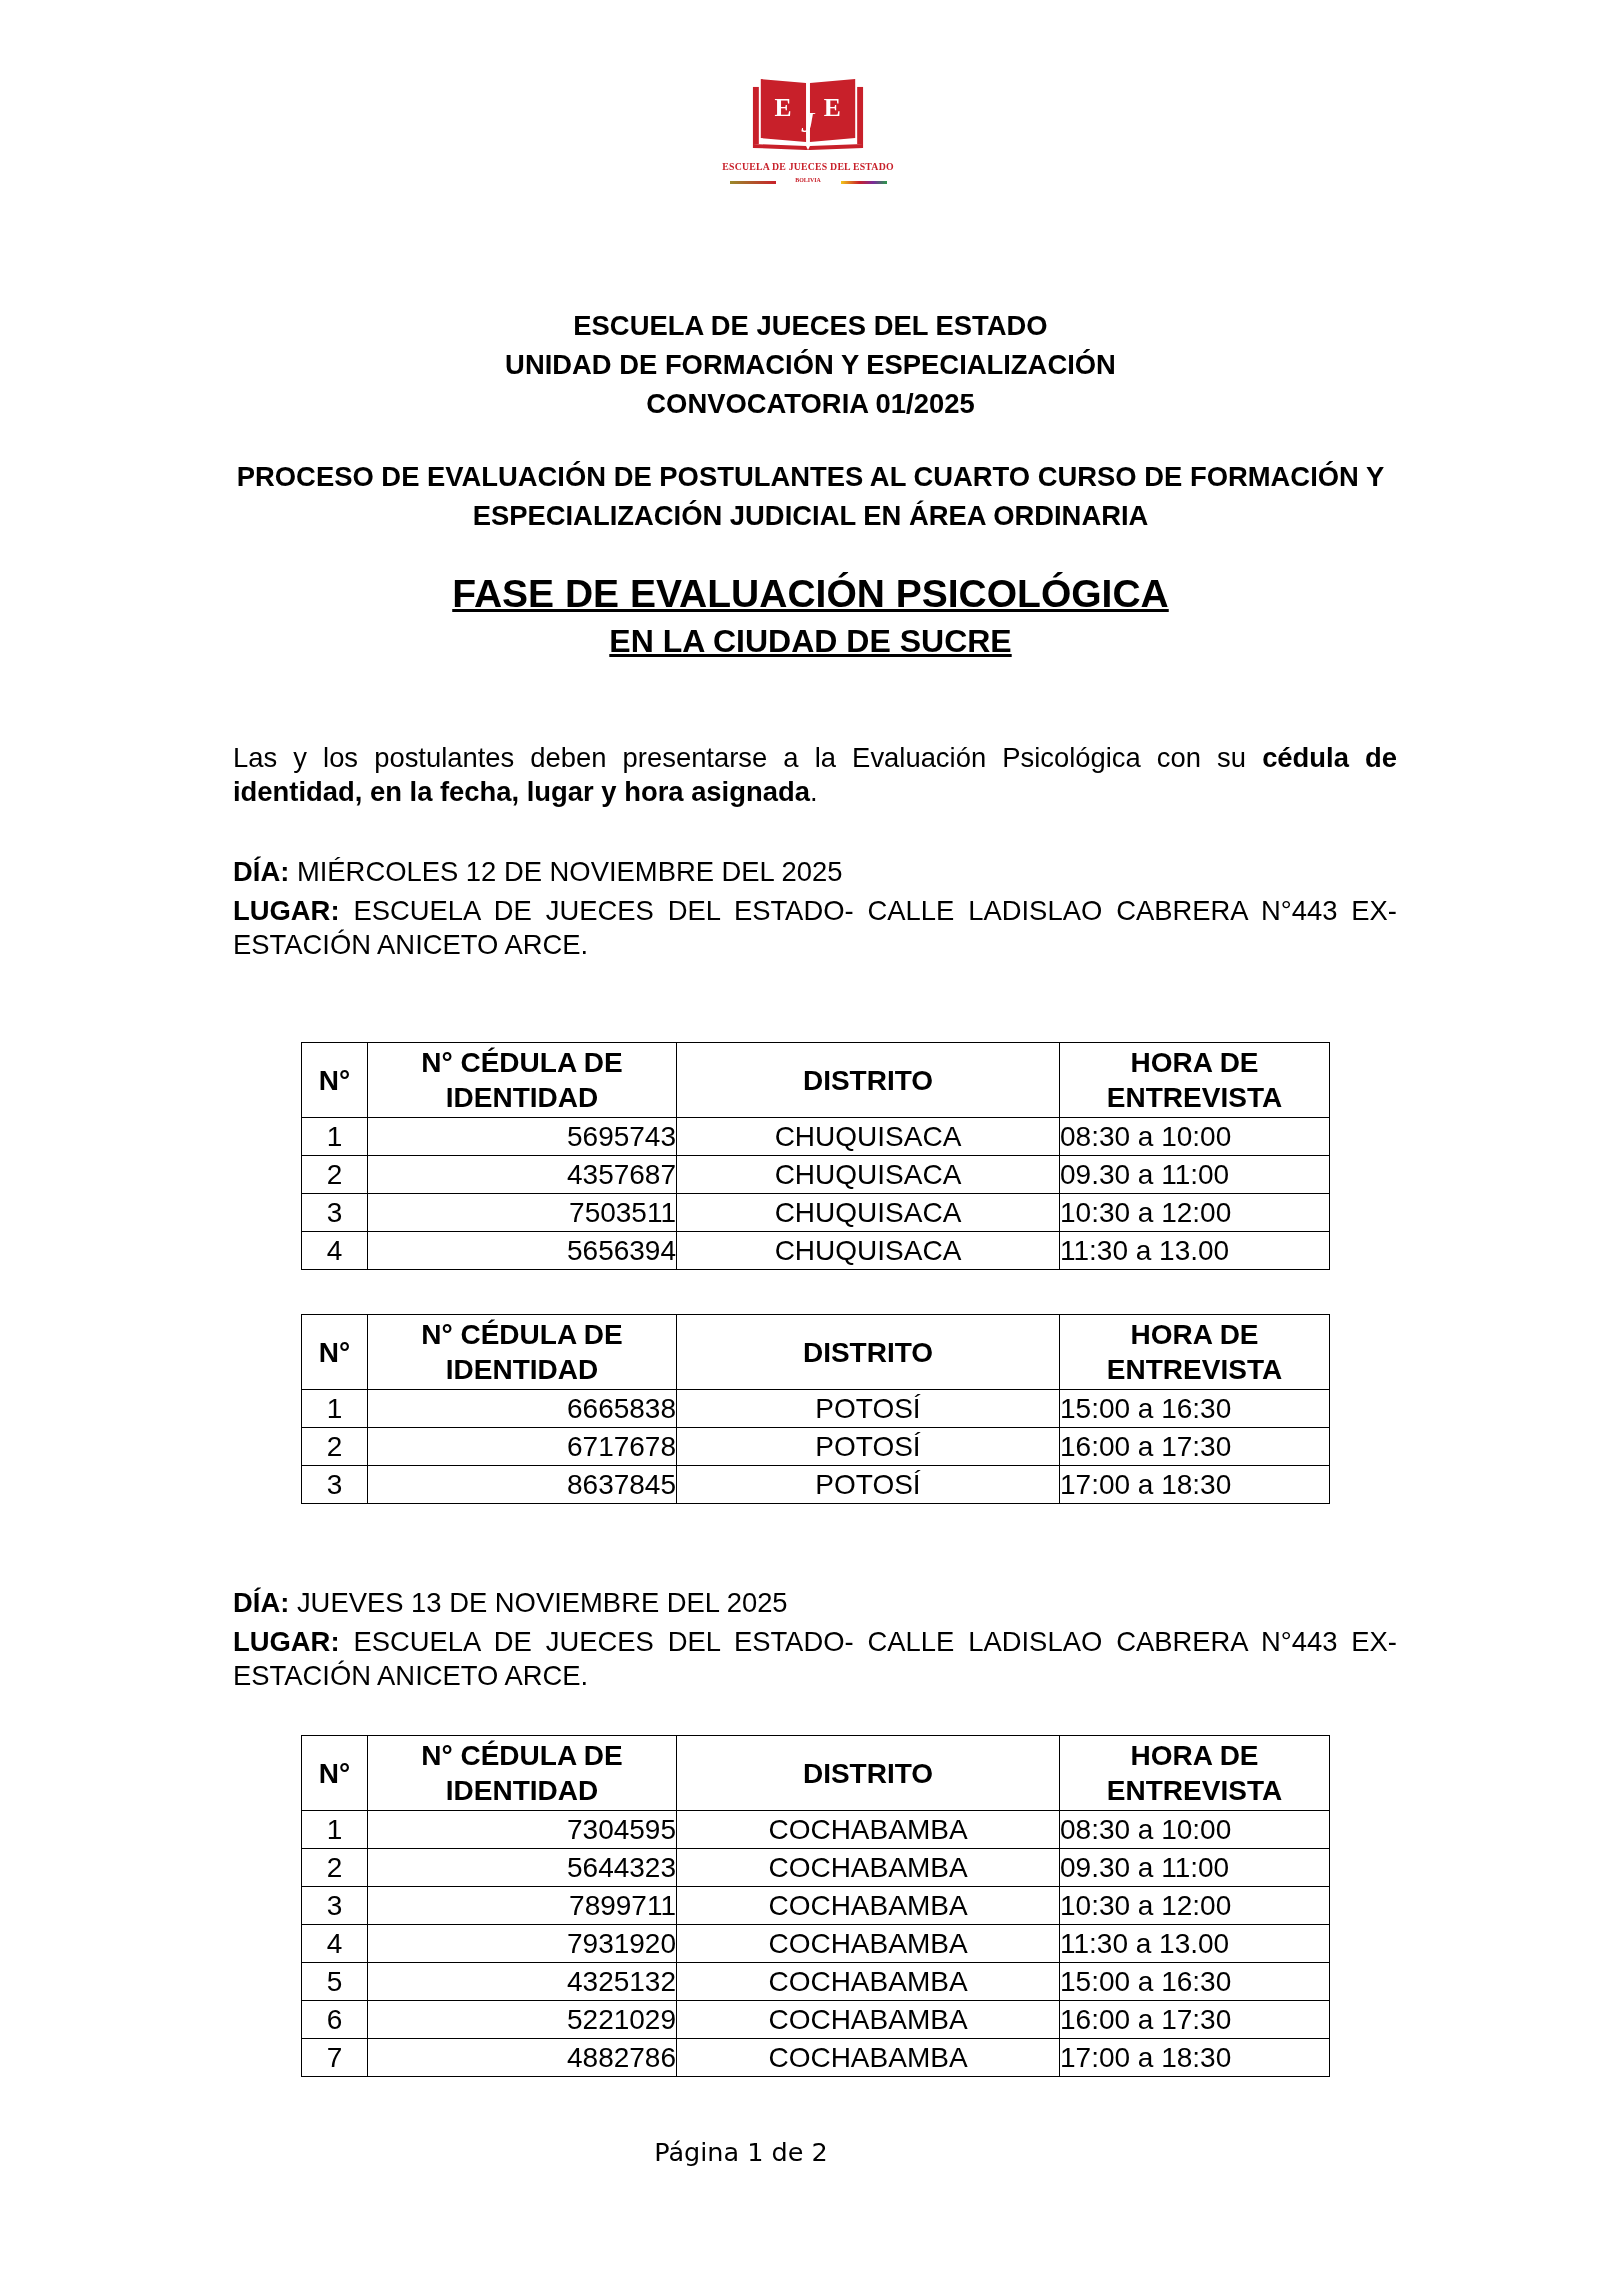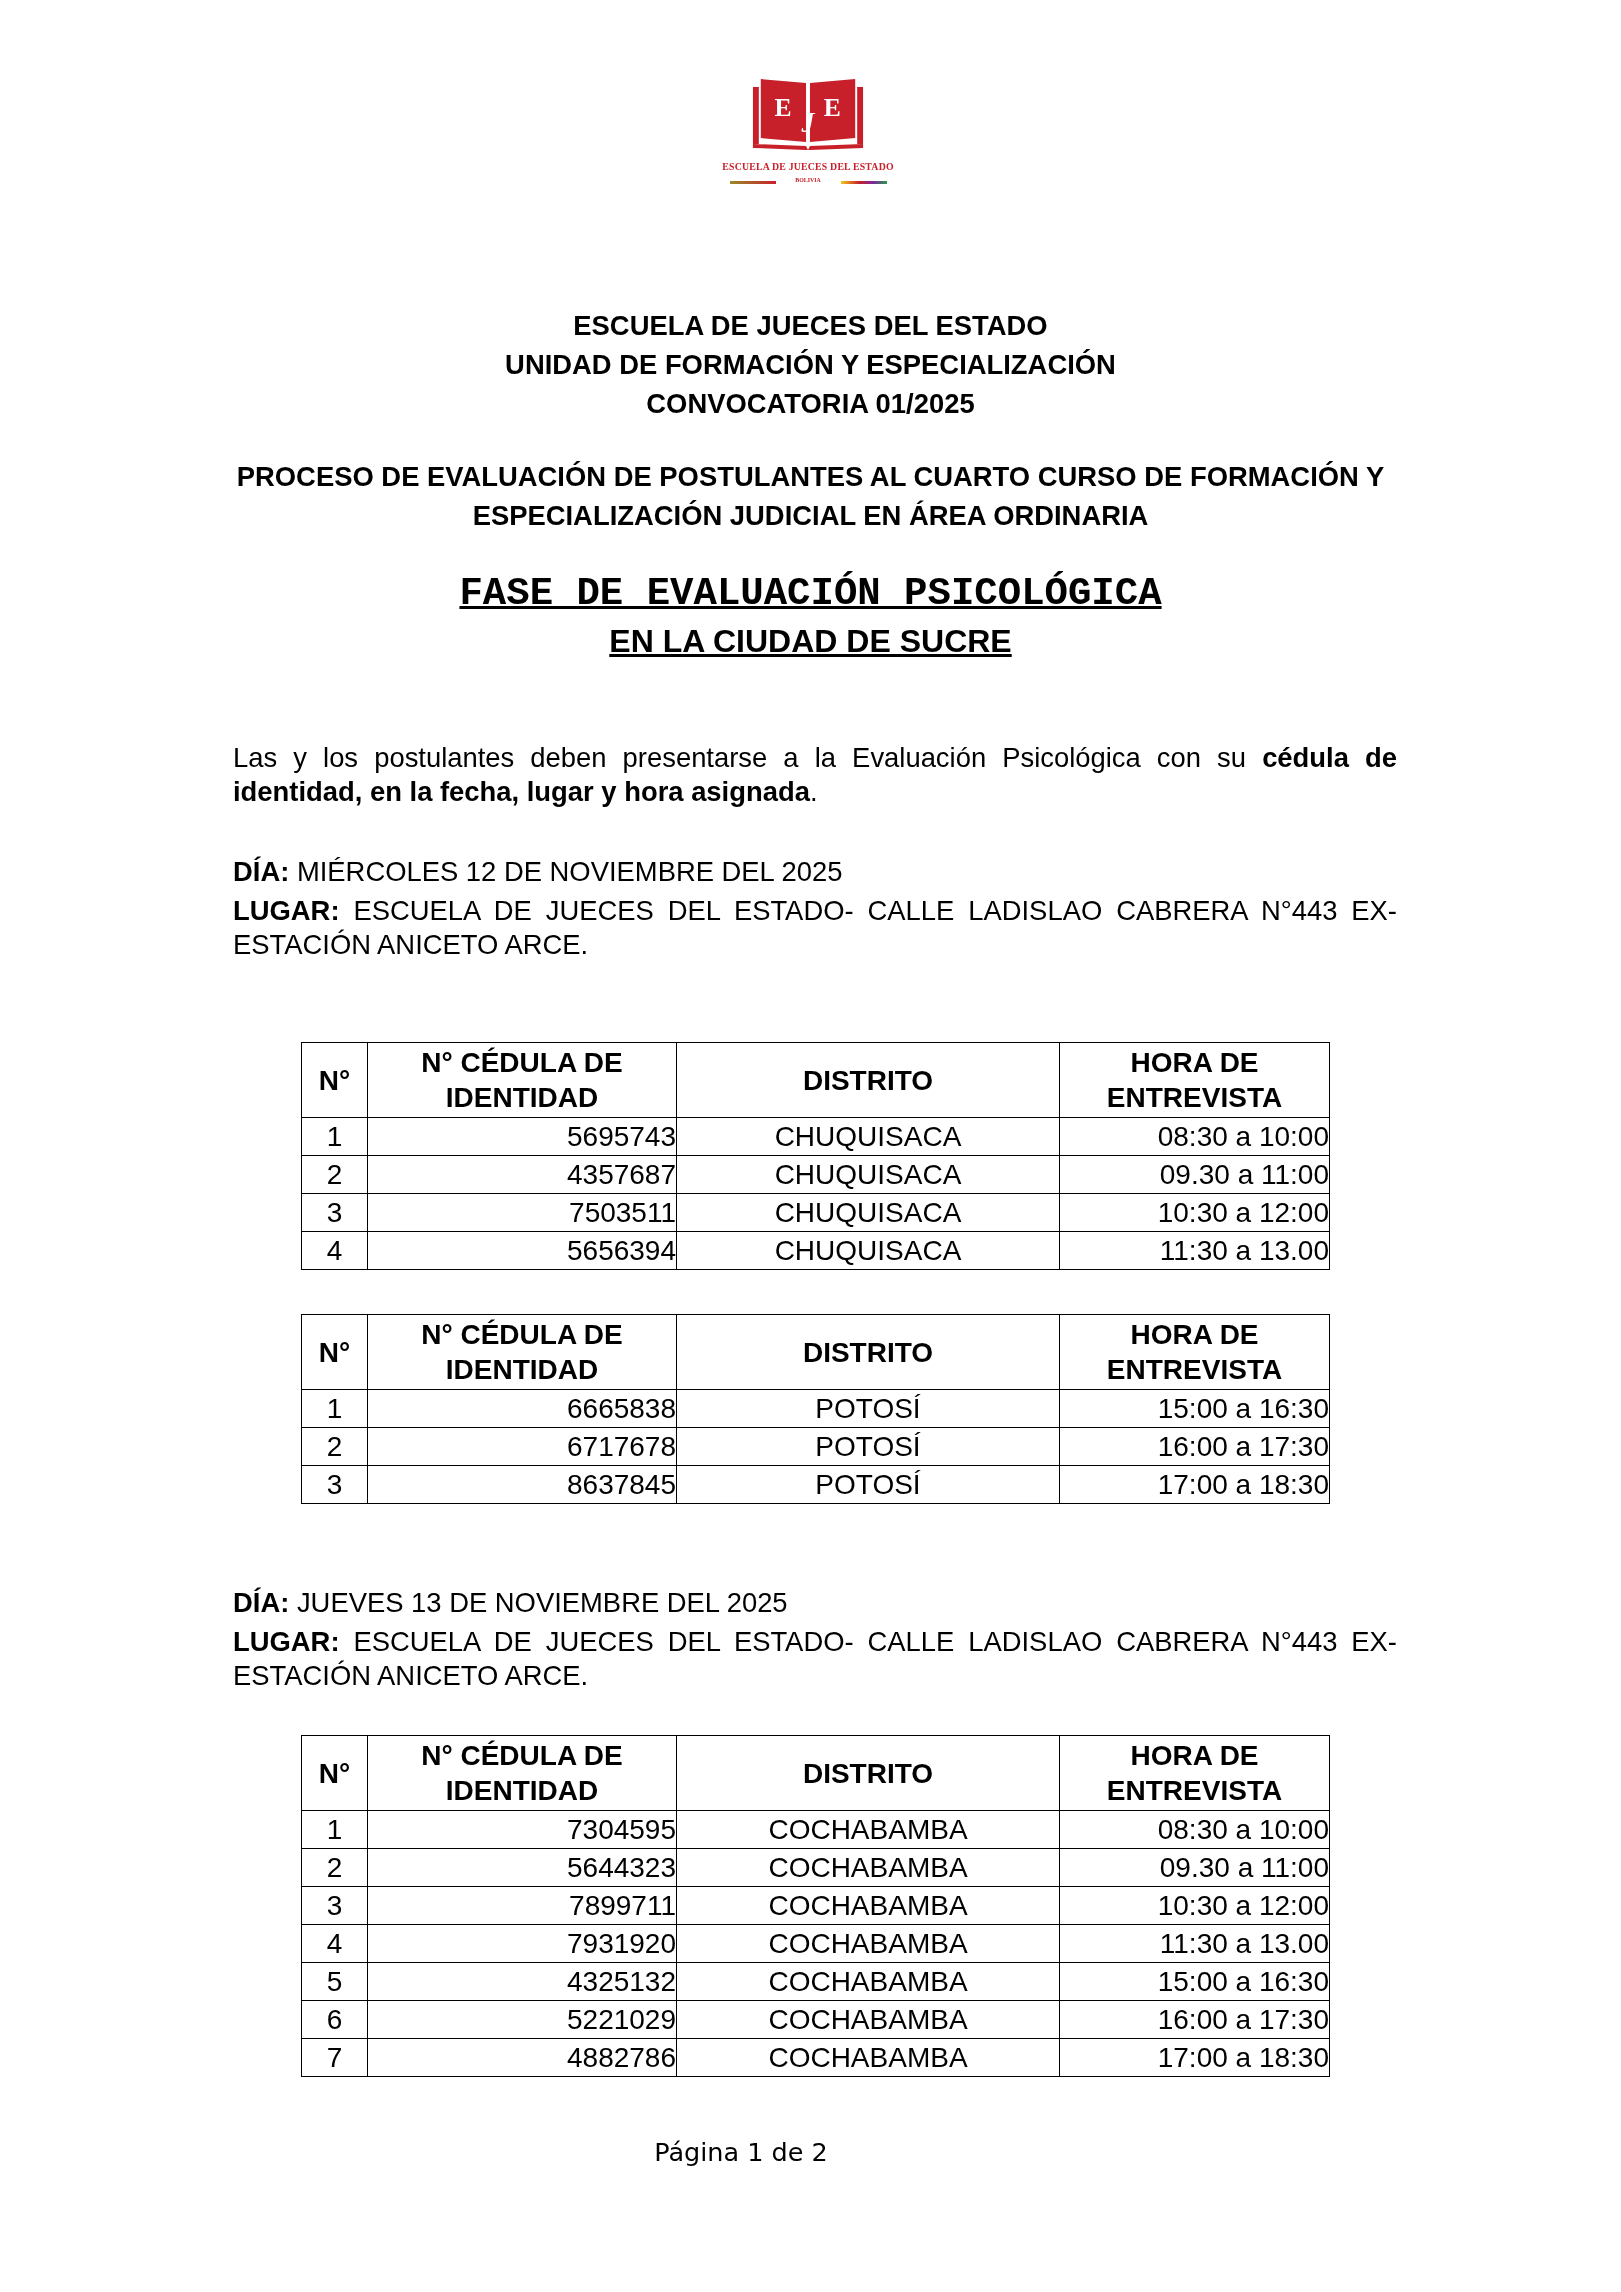--- a/index.html
+++ b/index.html
@@ -5,31 +5,31 @@
   html,body{margin:0;padding:0;background:#fff;}
   body{width:1621px;height:2293px;position:relative;font-family:"Liberation Sans",sans-serif;color:#000;overflow:hidden;}
   .logo{position:absolute;left:720px;top:69px;width:176px;height:118px;}
   .logo-book{position:absolute;left:29px;top:7.8px;width:118px;height:74px;}
   .logo-caption{position:absolute;left:0;top:92px;width:176px;text-align:center;font-family:"Liberation Serif",serif;font-size:9.8px;font-weight:bold;color:#c8202a;letter-spacing:0.2px;}
   .logo-sub{position:absolute;left:0;top:108px;width:176px;text-align:center;font-family:"Liberation Serif",serif;font-size:5.9px;font-weight:bold;color:#c8202a;}
   .bar-left{position:absolute;left:9.8px;top:112px;width:46px;height:2.9px;background:linear-gradient(90deg,#9a8a2a,#c8202a);}
   .bar-right{position:absolute;left:121px;top:112px;width:46px;height:2.9px;background:linear-gradient(90deg,#f3c81a,#c8202a 40%,#7a2a9a 70%,#2a9a4a);}
   .center{position:absolute;left:0;width:1621px;text-align:center;font-weight:bold;}
   .h1{font-size:27.4px;line-height:39px;}
-  .title{font-size:39px;text-decoration:underline;font-family:Liberation Mono, monospace;}
+  .title{font-size:39px;text-decoration:underline;}
   .subtitle{font-size:32px;text-decoration:underline;}
   .para{position:absolute;left:233px;width:1164px;font-size:27.4px;line-height:34px;text-align:justify;}
   .para b{font-weight:bold;}
   table{position:absolute;left:301px;width:1029px;border-collapse:collapse;font-size:28px;}
   td,th{border:1.5px solid #000;padding:0;height:37px;line-height:35px;}
   th{font-weight:bold;text-align:center;height:74px;line-height:35px;}
   td.n{text-align:center;width:65px;}
   td.ci{text-align:right;padding-left:13.7px;width:294px;}
   td.d{text-align:center;width:382px;}
-  td.h{text-align:right;margin-top:47px;}
+  td.h{text-align:left;margin-top:47px;}
   .footer{position:absolute;left:0;width:1482px;text-align:center;top:2137px;font-size:25.5px;font-family:"DejaVu Sans",sans-serif;}
 </style>
 </head>
 <body>
 
 <div class="logo">
   <svg class="logo-book" viewBox="0 0 120 75">
     <rect x="4" y="10" width="6" height="58" fill="#c8202a"></rect>
     <rect x="110" y="10" width="6" height="58" fill="#c8202a"></rect>
     <path d="M12 2 L58 6 L58 66 L12 62 Z" fill="#c8202a"></path>

